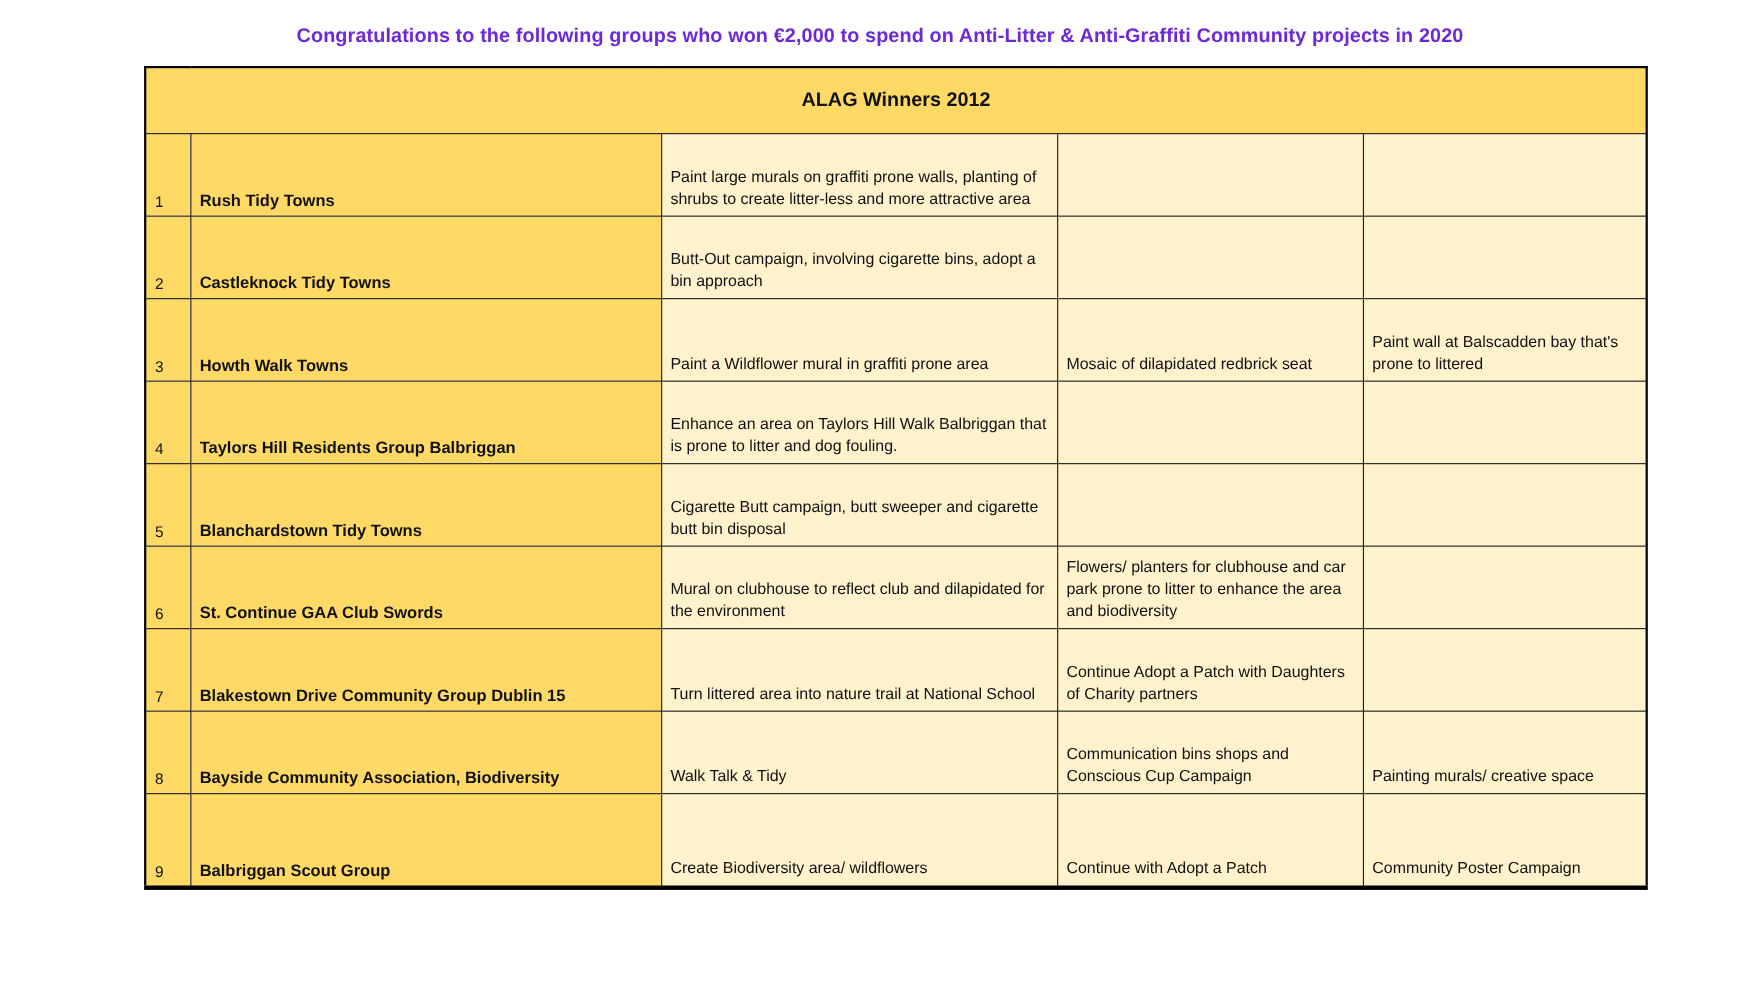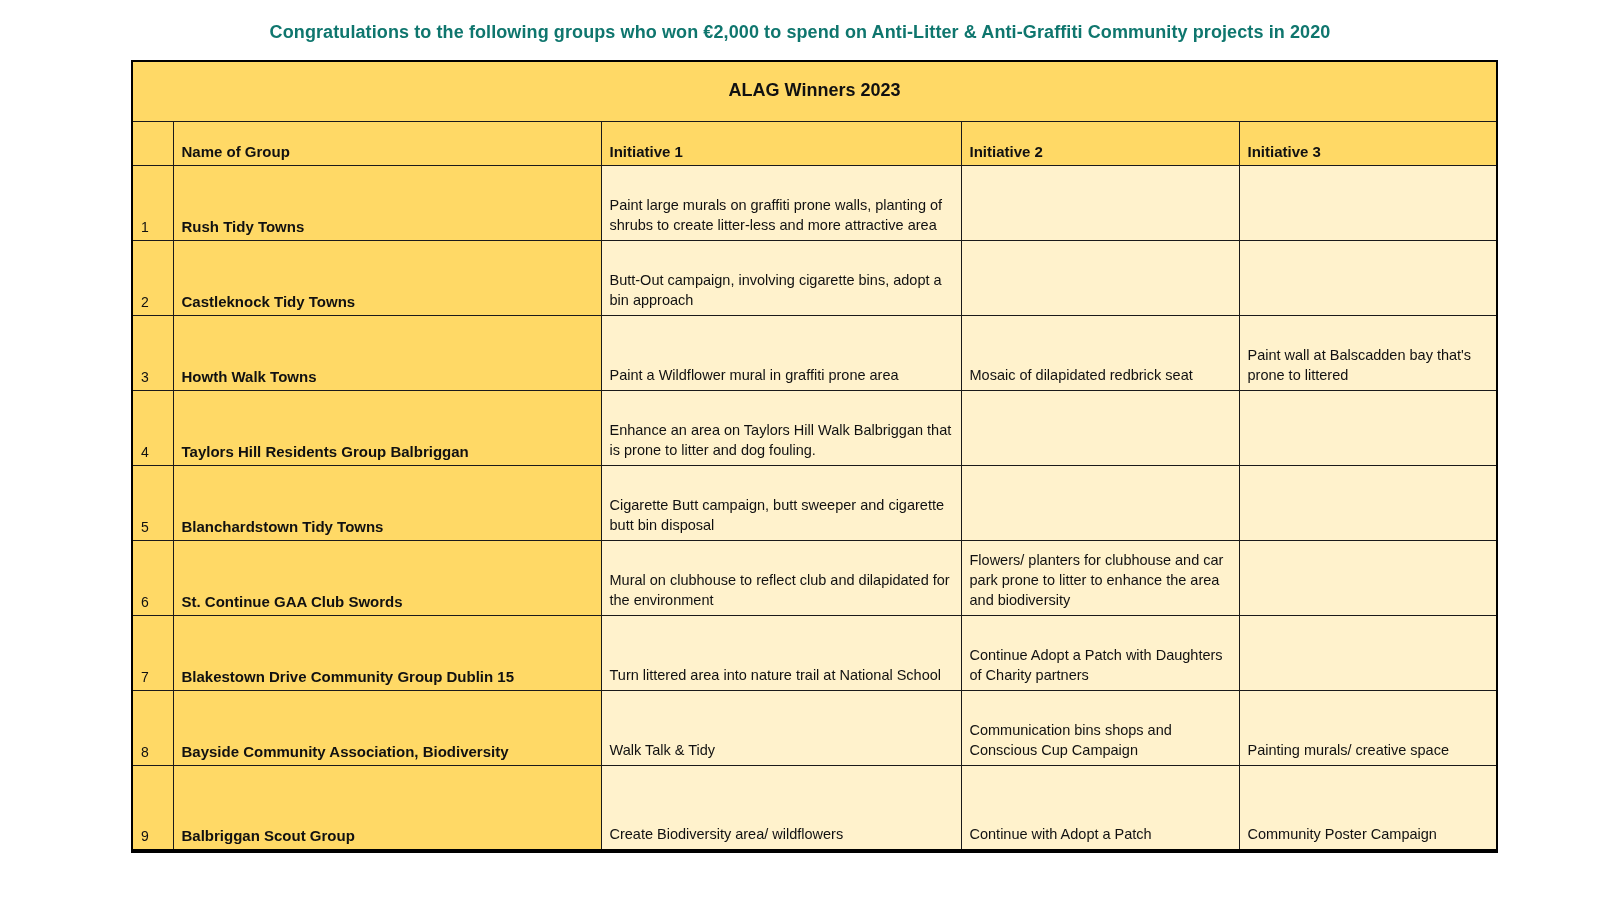--- a/index.html
+++ b/index.html
@@ -18,21 +18,21 @@
   }
   .page { position: relative; width: 1600px; height: 900px; }
 
   .page-title {
     position: absolute;
     top: 22px; left: 0;
     width: 1600px;
     text-align: center;
     font-size: 18px;
     font-weight: bold;
-    color: #0f766e;
+    color: #6d28d9;
     letter-spacing: 0.1px;
   }
 
   table.alag {
     position: absolute;
     left: 131px; top: 60px;
     width: 1365px;
     border-collapse: collapse;
     table-layout: fixed;
     background: var(--cream);
@@ -98,30 +98,23 @@
     <colgroup>
       <col style="width:41px">
       <col style="width:428px">
       <col style="width:360px">
       <col style="width:278px">
       <col style="width:258px">
     </colgroup>
 
     <tbody>
         <tr class="row-table-title">
-      <th colspan="5">ALAG Winners 2023</th>
+      <th colspan="5">ALAG Winners 2012</th>
     </tr>
 
-    <tr class="row-col-headers">
-      <th></th>
-      <th>Name of Group</th>
-      <th>Initiative 1</th>
-      <th>Initiative 2</th>
-      <th>Initiative 3</th>
-    </tr>
 
     <tr class="data-row">
       <td class="num-cell">1</td>
       <td class="name-cell">Rush Tidy Towns</td>
       <td class="init-cell">Paint large murals on graffiti prone walls, planting of shrubs to create litter-less and more attractive area</td>
       <td class="init-cell"></td>
       <td class="init-cell"></td>
     </tr>
 
     <tr class="data-row">

